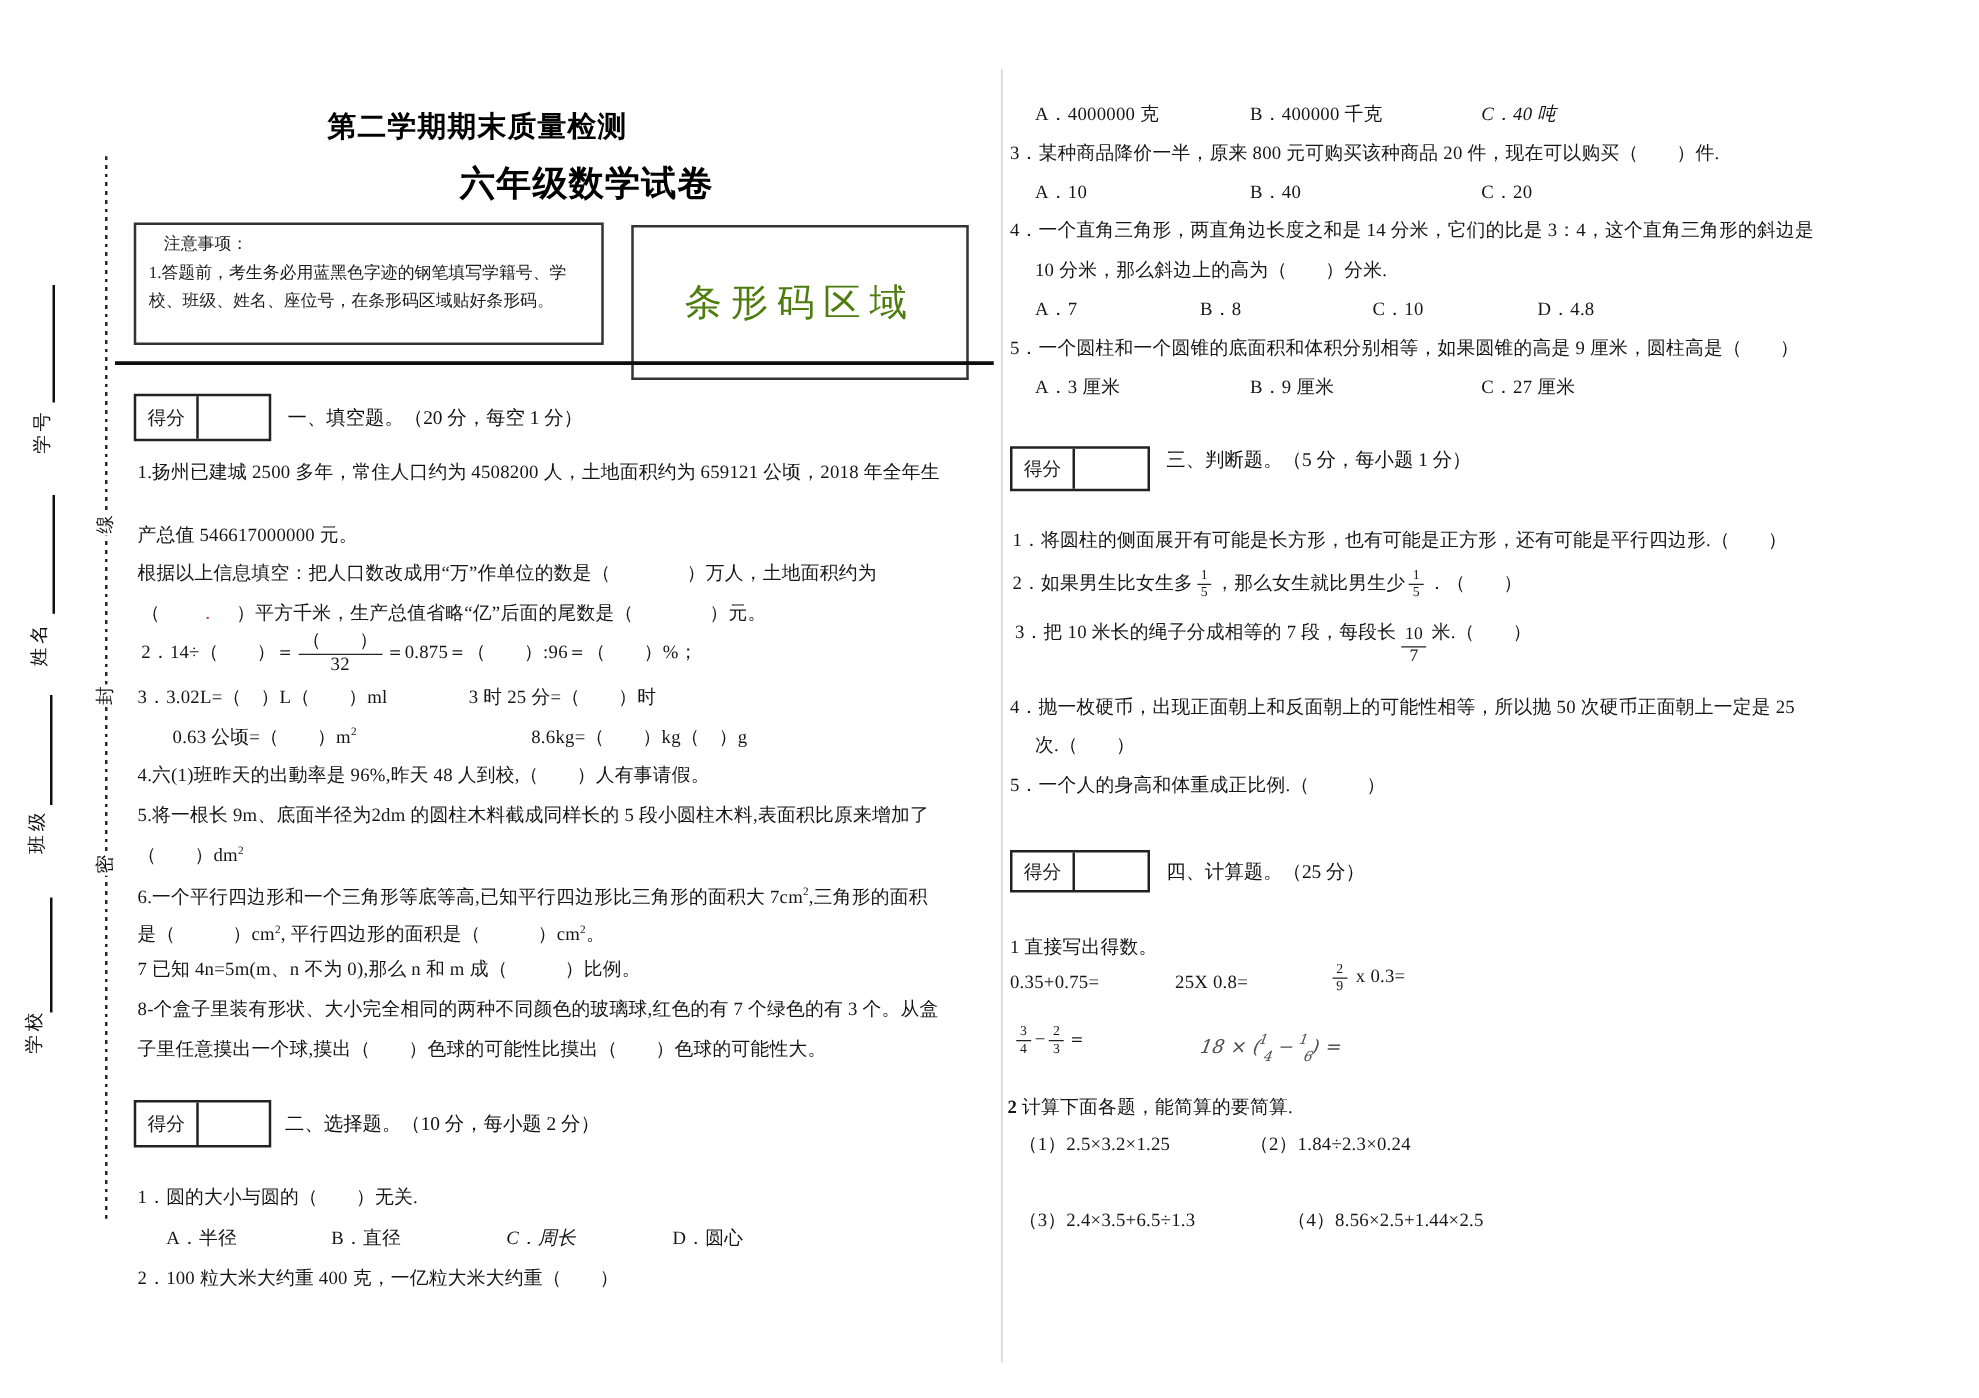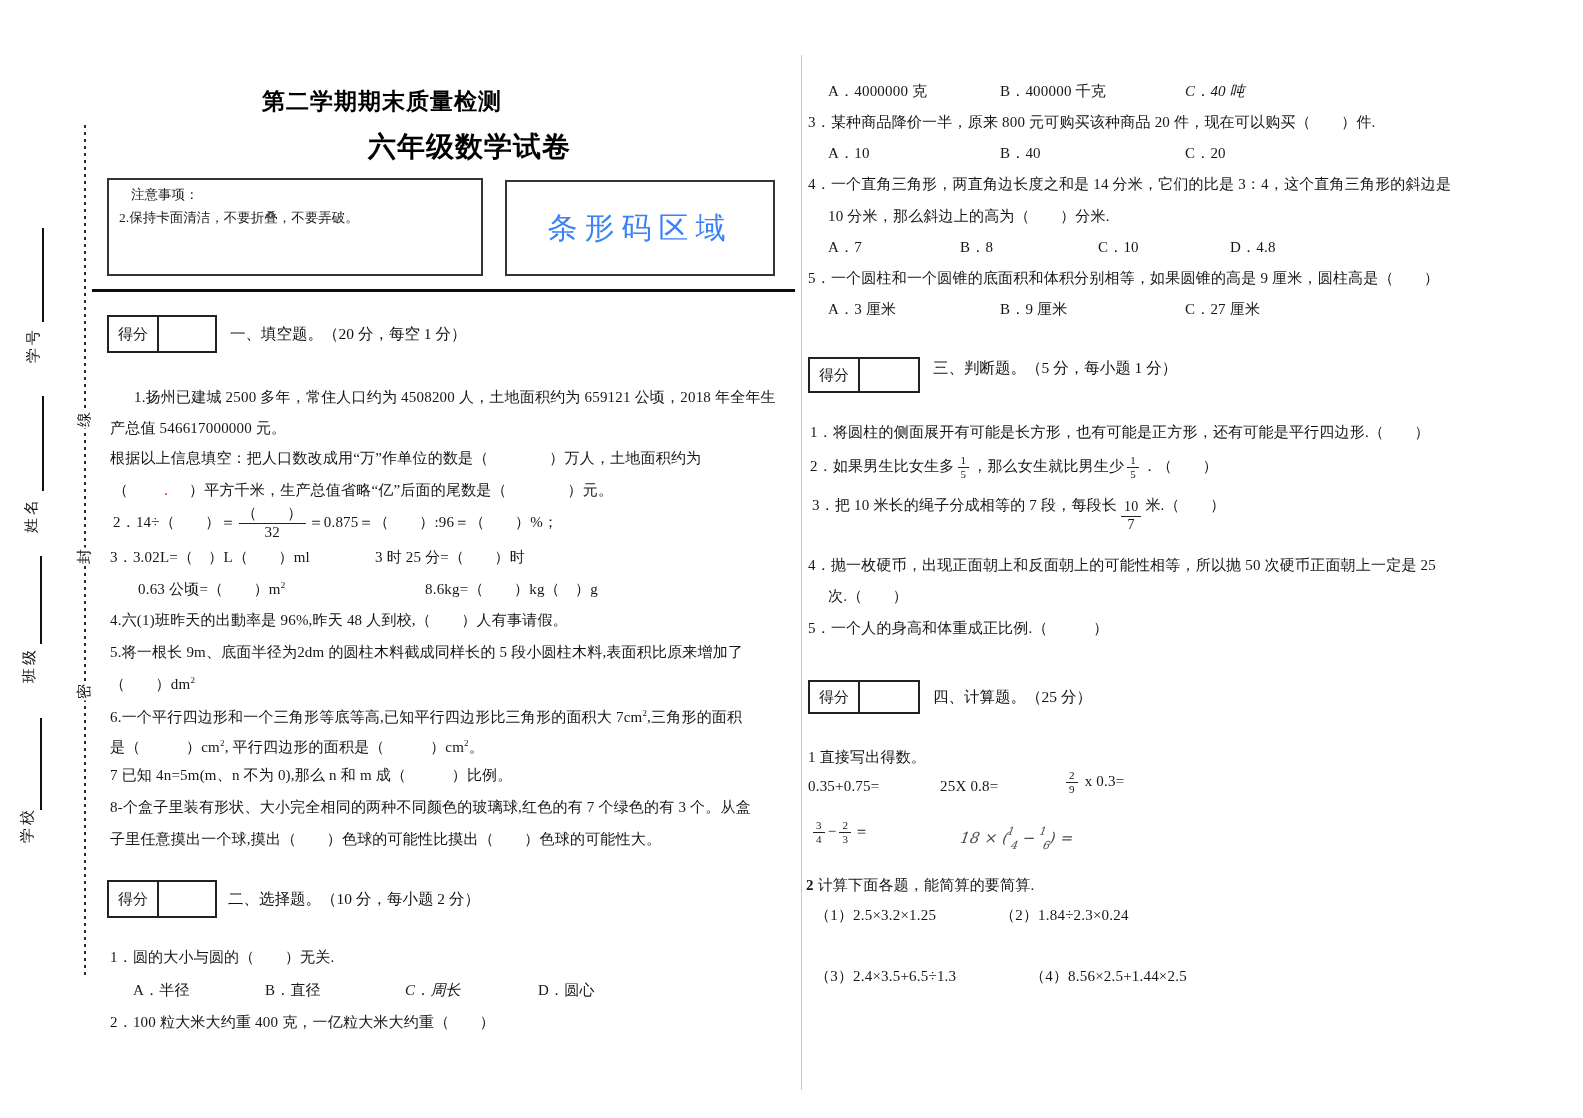--- a/index.html
+++ b/index.html
@@ -20,23 +20,23 @@
   .s1{top:410px;} .s2{top:547px;} .s3{top:682px;}
 
   
   .exam-title{position:absolute;left:262px;top:86px;font-family:"Liberation Sans","DejaVu Sans",sans-serif;
     font-weight:bold;font-size:23px;letter-spacing:1px;color:#000;}
   .paper-title{position:absolute;left:368px;top:128px;font-family:"Liberation Sans","DejaVu Sans",sans-serif;
     font-weight:bold;font-size:28px;letter-spacing:1px;color:#000;}
   .notice-box{position:absolute;left:107px;top:178px;width:376px;height:98px;border:2px solid #333;
     font-size:13.5px;line-height:1.7;padding:4px 10px 0 10px;box-sizing:border-box;}
   .notice-box .nh{padding-left:12px;}
-  .barcode-box{position:absolute;left:505px;top:180px;width:270px;height:96px;border:2px solid #333;
+  .barcode-box{position:absolute;left:505px;top:180px;width:270px;height:124px;border:2px solid #333;
     display:flex;align-items:center;justify-content:center;font-size:30px;letter-spacing:7px;
-    box-sizing:border-box;color:#3b82f6;}
+    box-sizing:border-box;color:#4d7c0f;}
   .thick-line{position:absolute;left:92px;top:289px;width:703px;height:3px;background:#0d0d0d;}
   .divider{position:absolute;left:801px;top:55px;width:1px;height:1035px;background:#c9c9c9;}
 
   
   .score-box{position:absolute;width:110px;height:38px;border:2px solid #222;display:flex;box-sizing:border-box;background:#fff;}
   .score-box .lbl{width:48px;border-right:2px solid #222;display:flex;align-items:center;justify-content:center;font-size:15px;}
   .score-box .cell{flex:1;}
   .sb1{left:107px;top:315px;} .sb2{left:107px;top:880px;}
   .sb3{left:808px;top:357px;width:112px;height:36px;} .sb4{left:808px;top:680px;width:112px;height:34px;}
   .sec-header{position:absolute;font-size:15.5px;white-space:nowrap;color:#111;}
@@ -73,21 +73,21 @@
   <div class="mlabel m3">班级</div>
   <div class="mlabel m4">学校</div>
   <div class="seal s1">缐</div>
   <div class="seal s2">封</div>
   <div class="seal s3">密</div>
 
   <div class="exam-title">第二学期期末质量检测</div>
   <div class="paper-title">六年级数学试卷</div>
   <div class="notice-box">
     <div class="nh">注意事项：</div>
-    <div>2.保持卡面清洁，不要折叠，不要弄破。</div>
+    <div>1.答题前，考生务必用蓝黑色字迹的钢笔填写学籍号、学校、班级、姓名、座位号，在条形码区域贴好条形码。</div>
   </div>
   <div class="barcode-box">条形码区域</div>
   <div class="thick-line"></div>
   <div class="divider"></div>
 
   <div class="score-box sb1">
     <div class="lbl">得分</div>
     <div class="cell"></div>
   </div>
   <div class="sec-header sh1">一、填空题。（20 分，每空 1 分）</div>
@@ -104,21 +104,21 @@
   </div>
   <div class="sec-header sh3">三、判断题。（5 分，每小题 1 分）</div>
 
   <div class="score-box sb4">
     <div class="lbl">得分</div>
     <div class="cell"></div>
   </div>
   <div class="sec-header sh4">四、计算题。（25 分）</div>
 
   <div id="lines">
-      <div class="line" style="left: 110px; top: 388px; margin-left: 24px;"><span>1.扬州已建城 2500 多年，常住人口约为 4508200 人，土地面积约为 659121 公顷，2018 年全年生</span></div>
+      <div class="line" style="left: 110px; top: 368px;"><span>1.扬州已建城 2500 多年，常住人口约为 4508200 人，土地面积约为 659121 公顷，2018 年全年生</span></div>
       <div class="line" style="left: 110px; top: 419px;"><span>产总值 546617000000 元。</span></div>
       <div class="line" style="left: 110px; top: 449px;"><span>根据以上信息填空：把人口数改成用“万”作单位的数是（　　　　）万人，土地面积约为</span></div>
       <div class="line" style="left: 113px; top: 481px;"><span>（　　</span><span class="red">．</span><span>　）平方千米，生产总值省略“亿”后面的尾数是（　　　　）元。</span></div>
       <div class="line" style="left: 113px; top: 506px;"><span>2．14÷（　　）＝</span><span class="frac"><span class="num">（　　）</span><span class="den">32</span></span><span>＝0.875＝（　　）:96＝（　　）%；</span></div>
       <div class="line" style="left: 110px; top: 548px;"><span>3．3.02L=（　）L（　　）ml</span></div>
       <div class="line" style="left: 375px; top: 548px;"><span>3 时 25 分=（　　）时</span></div>
       <div class="line" style="left: 138px; top: 580px;"><span>0.63 公顷=（　　）m</span><sup>2</sup></div>
       <div class="line" style="left: 425px; top: 580px;"><span>8.6kg=（　　）kg（　）g</span></div>
       <div class="line" style="left: 110px; top: 611px;"><span>4.六(1)班昨天的出動率是 96%,昨天 48 人到校,（　　）人有事请假。</span></div>
       <div class="line" style="left: 110px; top: 643px;"><span>5.将一根长 9m、底面半径为2dm 的圆柱木料截成同样长的 5 段小圆柱木料,表面积比原来增加了</span></div>

